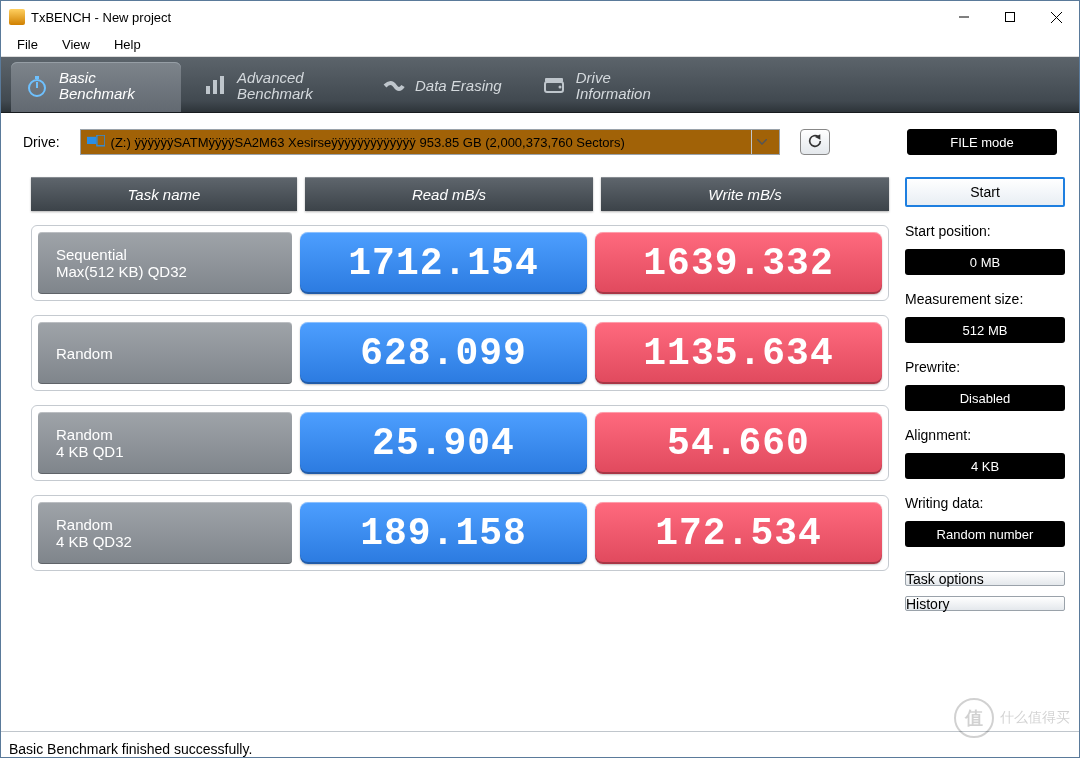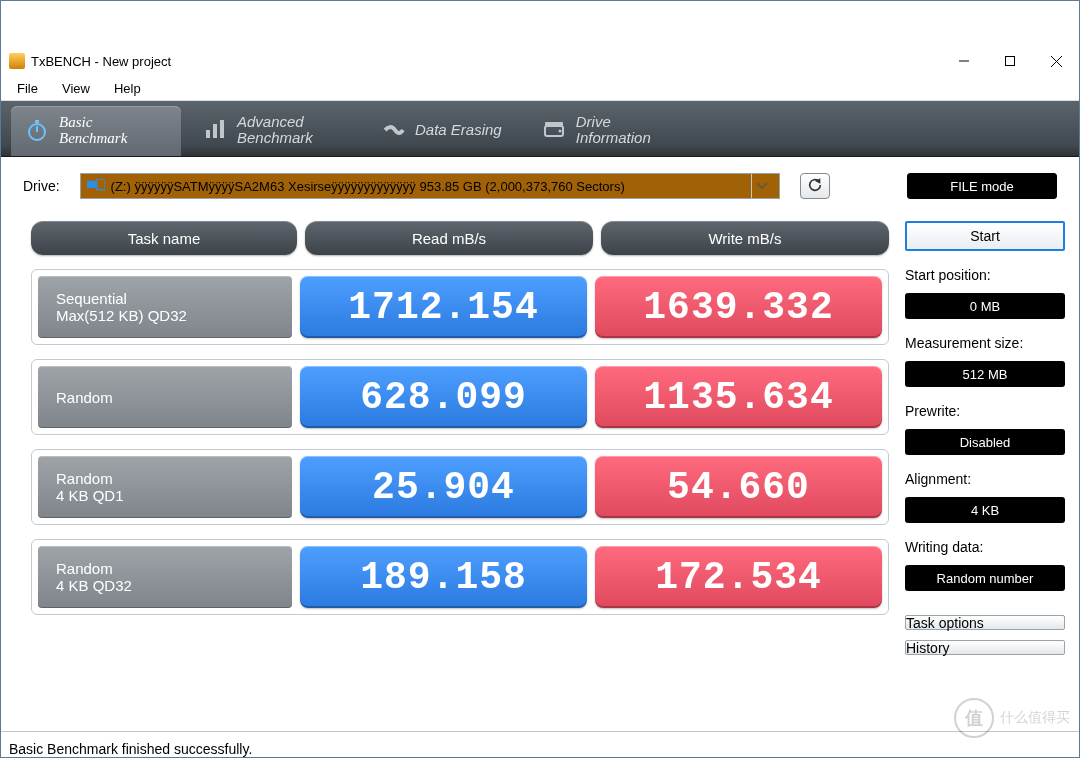--- a/index.html
+++ b/index.html
@@ -15,21 +15,21 @@
     border: 1px solid #5a7a9a;
     display: flex; flex-direction: column;
     background: #fff;
   }
   
   .titlebar {
     height: 32px;
     display: flex; align-items: center;
     background: #fff;
     padding-left: 8px;
-    font-size: 13px; color: #000; margin-top: 44px;
+    font-size: 13px; color: #000;
   }
   .titlebar .app-icon {
     width: 16px; height: 16px; margin-right: 6px;
     background: linear-gradient(#ffd060,#d08000);
     border-radius: 2px;
   }
   .titlebar .spacer { flex: 1; }
   .titlebar .ctl {
     width: 46px; height: 32px;
     display: flex; align-items: center; justify-content: center;
@@ -60,21 +60,20 @@
     padding: 4px 18px 6px 14px;
     color: #d4d9dd; font-size: 15px;
     border-top-left-radius: 6px; border-top-right-radius: 6px;
     font-style: italic;
     min-width: 170px;
   }
   .tab.active {
     background: linear-gradient(#7d848b, #626971);
     color: #fff; font-style: italic;
     box-shadow: inset 0 1px 0 #969ea5;
-    font-family: Liberation Serif, serif;
   }
   .tab .ticon { width: 24px; height: 24px; flex: 0 0 24px; }
   .tab .tlbl { line-height: 1.1; }
   
   .driverow {
     background: #fff;
     padding: 16px 22px 8px 22px;
     display: flex; align-items: center; gap: 20px;
     font-size: 14px;
   }
@@ -127,21 +126,22 @@
   }
   .hdrrow {
     display: flex; gap: 8px;
     height: 34px;
   }
   .hdrrow .hcell {
     background: linear-gradient(#5f666d,#3c4349);
     color: #fff;
     display: flex; align-items: center; justify-content: center;
     font-size: 15px;
-    border-radius: 12px;
+    font-style: italic;
+    border-radius: 0;
     box-shadow: inset 0 1px 0 rgba(255,255,255,.25), 0 1px 2px rgba(0,0,0,.3);
     text-align: center;
   }
   .hdrrow .hcell.task { flex: 0 0 266px; }
   .hdrrow .hcell.col  { flex: 1; }
   .trow {
     display: flex; gap: 8px;
     height: 76px;
     border: 1px solid #c5cad0;
     border-radius: 6px;

